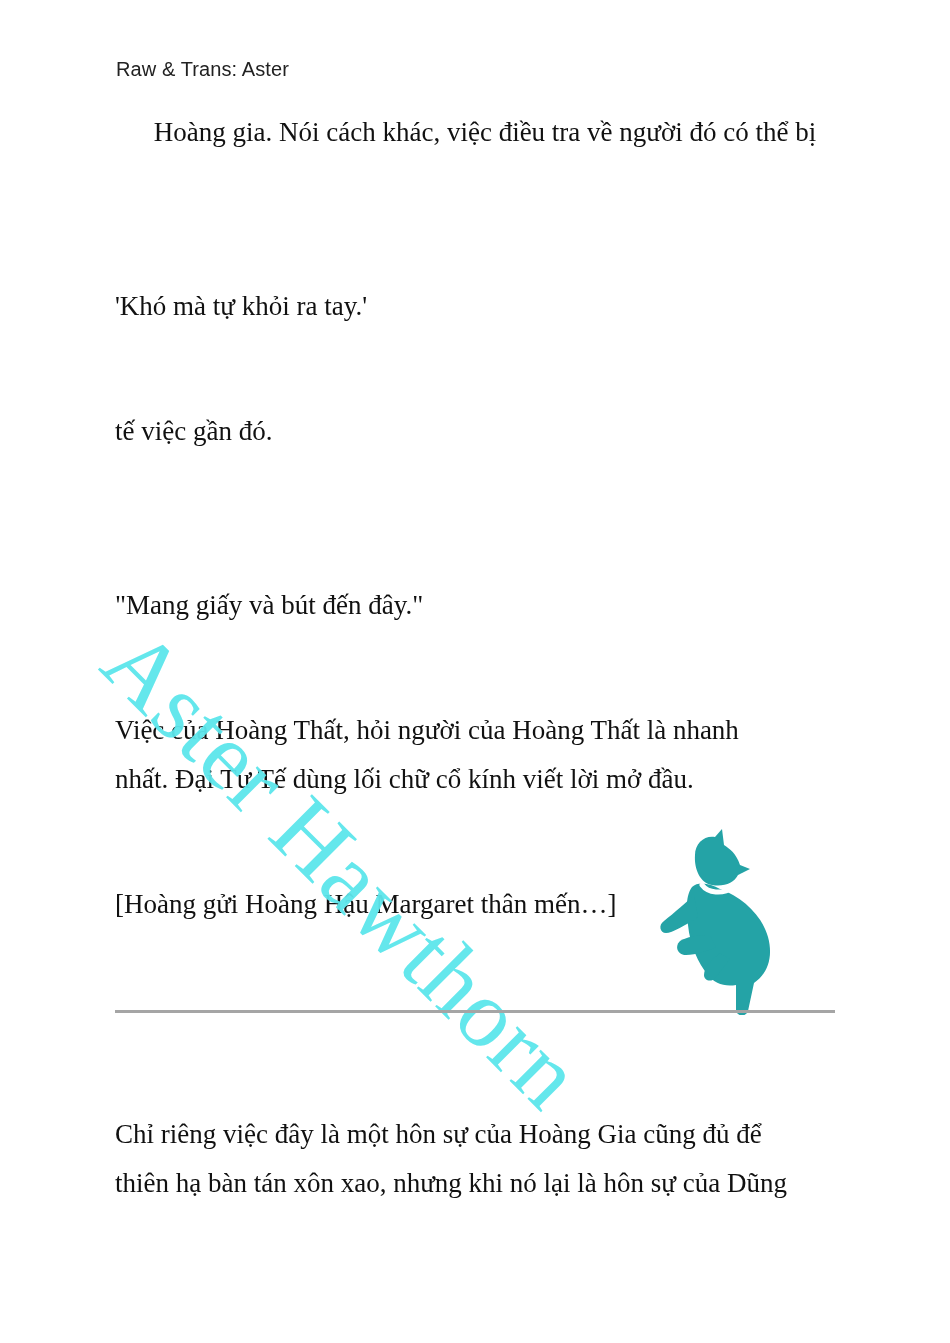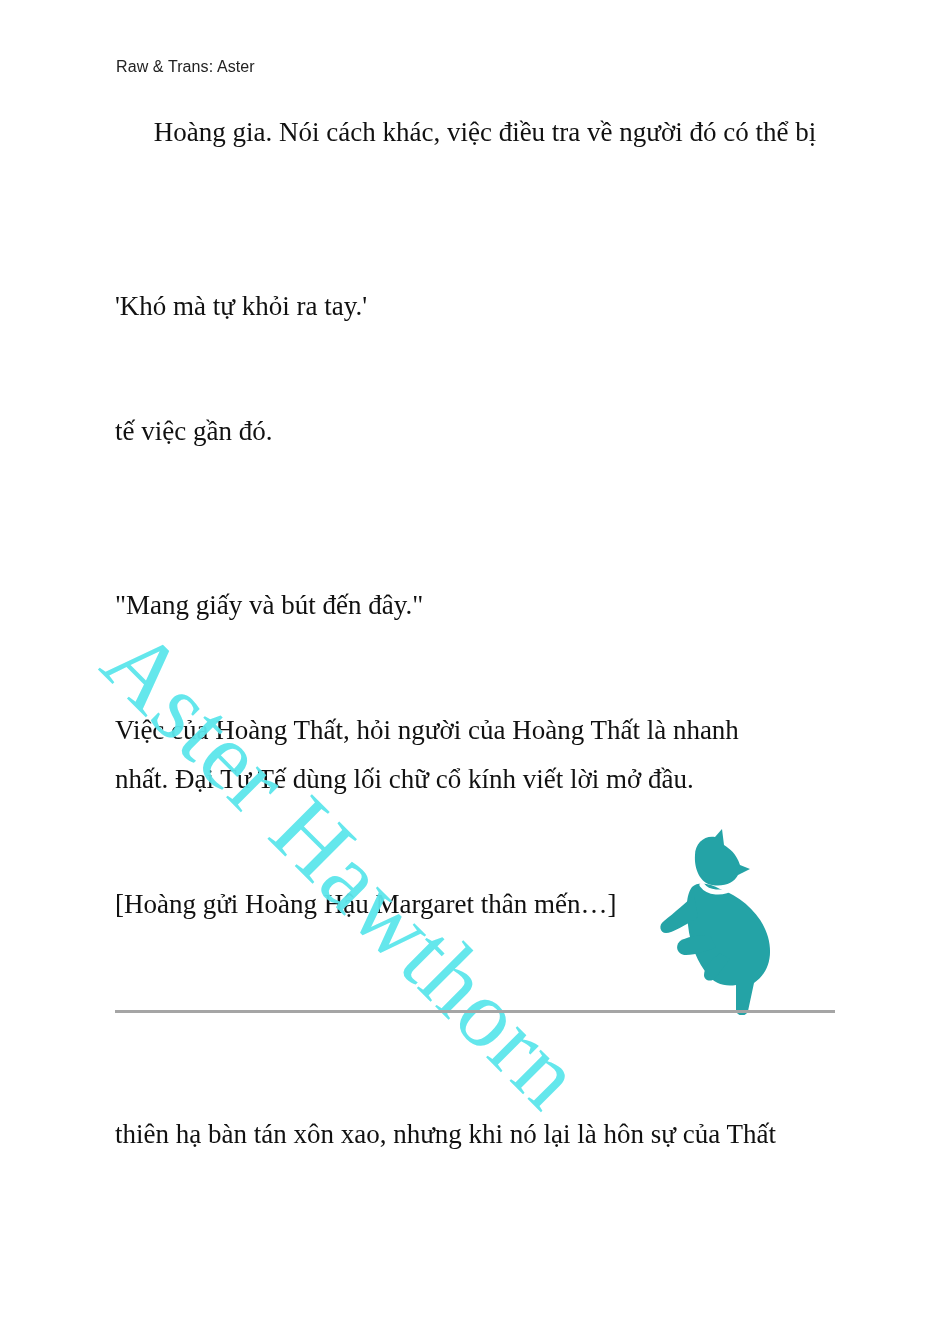--- a/index.html
+++ b/index.html
@@ -13,21 +13,21 @@
       position: relative;
       overflow: hidden;
       font-family: "Liberation Serif", "DejaVu Serif", serif;
       color: #111111;
     }
     .page-header {
       position: absolute;
       left: 116px;
       top: 58px;
       font-family: "Liberation Sans", "DejaVu Sans", sans-serif;
-      font-size: 16px;
+      font-size: 20px;
       color: #222222;
       letter-spacing: 0.1px;
     }
     .para {
       position: absolute;
       left: 115px;
       width: 740px;
       font-size: 27px;
       line-height: 49px;
       margin: 0;
@@ -112,14 +112,15 @@
 
     <path d="M70 128 C62 134 54 142 54 150 C54 156 62 158 66 152 C70 146 76 140 80 134 Z"></path>
   </g>
 
   <path d="M52 60 C58 68 72 70 84 62" stroke="#ffffff" stroke-width="5" fill="none" stroke-linecap="round"></path>
 </svg>
 
 <div class="divider"></div>
 
 <p class="para" style="top:1110px;">
-  <span class="line">thiên hạ bàn tán xôn xao, nhưng khi nó lại là hôn sự của Thất</span>
+  <span class="line">Chỉ riêng việc đây là một hôn sự của Hoàng Gia cũng đủ để</span>
+  <span class="line">thiên hạ bàn tán xôn xao, nhưng khi nó lại là hôn sự của Dũng</span>
 </p>
 
 </body></html>

